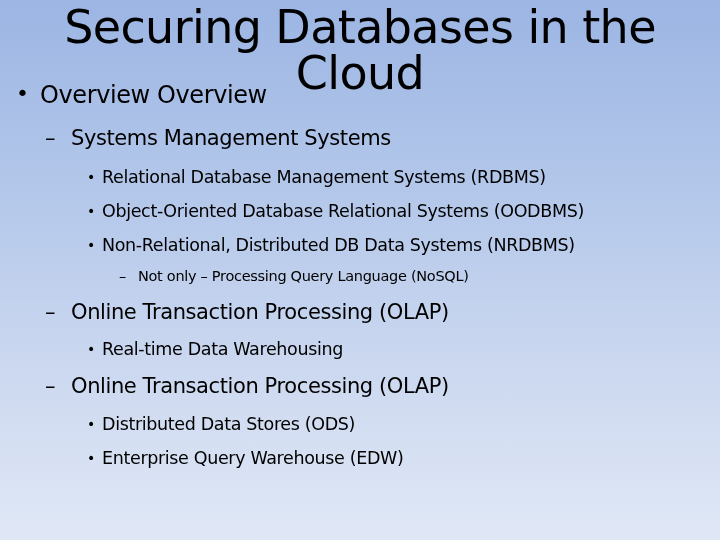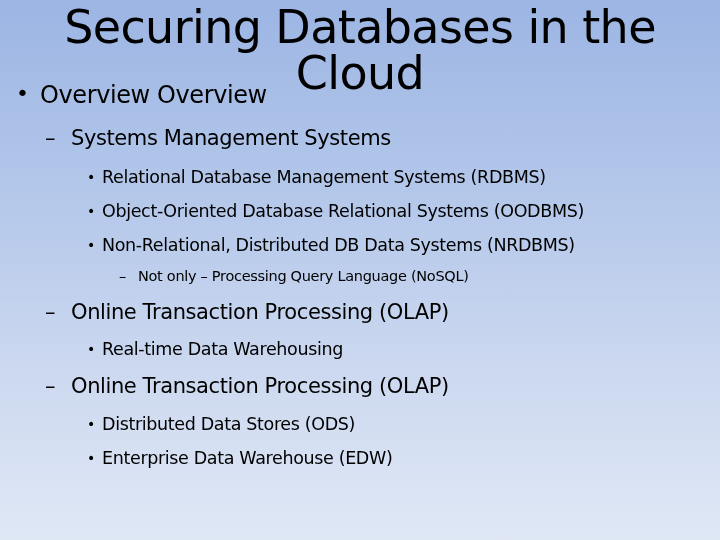--- a/index.html
+++ b/index.html
@@ -76,15 +76,15 @@
     <span>Online Transaction Processing (OLAP)</span>
   </div>
 
   <div class="line l3" style="left:102px; top:414px;">
     <span class="marker">•</span>
     <span>Distributed Data Stores (ODS)</span>
   </div>
 
   <div class="line l3" style="left:102px; top:448px;">
     <span class="marker">•</span>
-    <span>Enterprise Data Warehouse (EDW)</span>
+    <span>Enterprise Query Warehouse (EDW)</span>
   </div>
 </div>
 
 </body></html>

